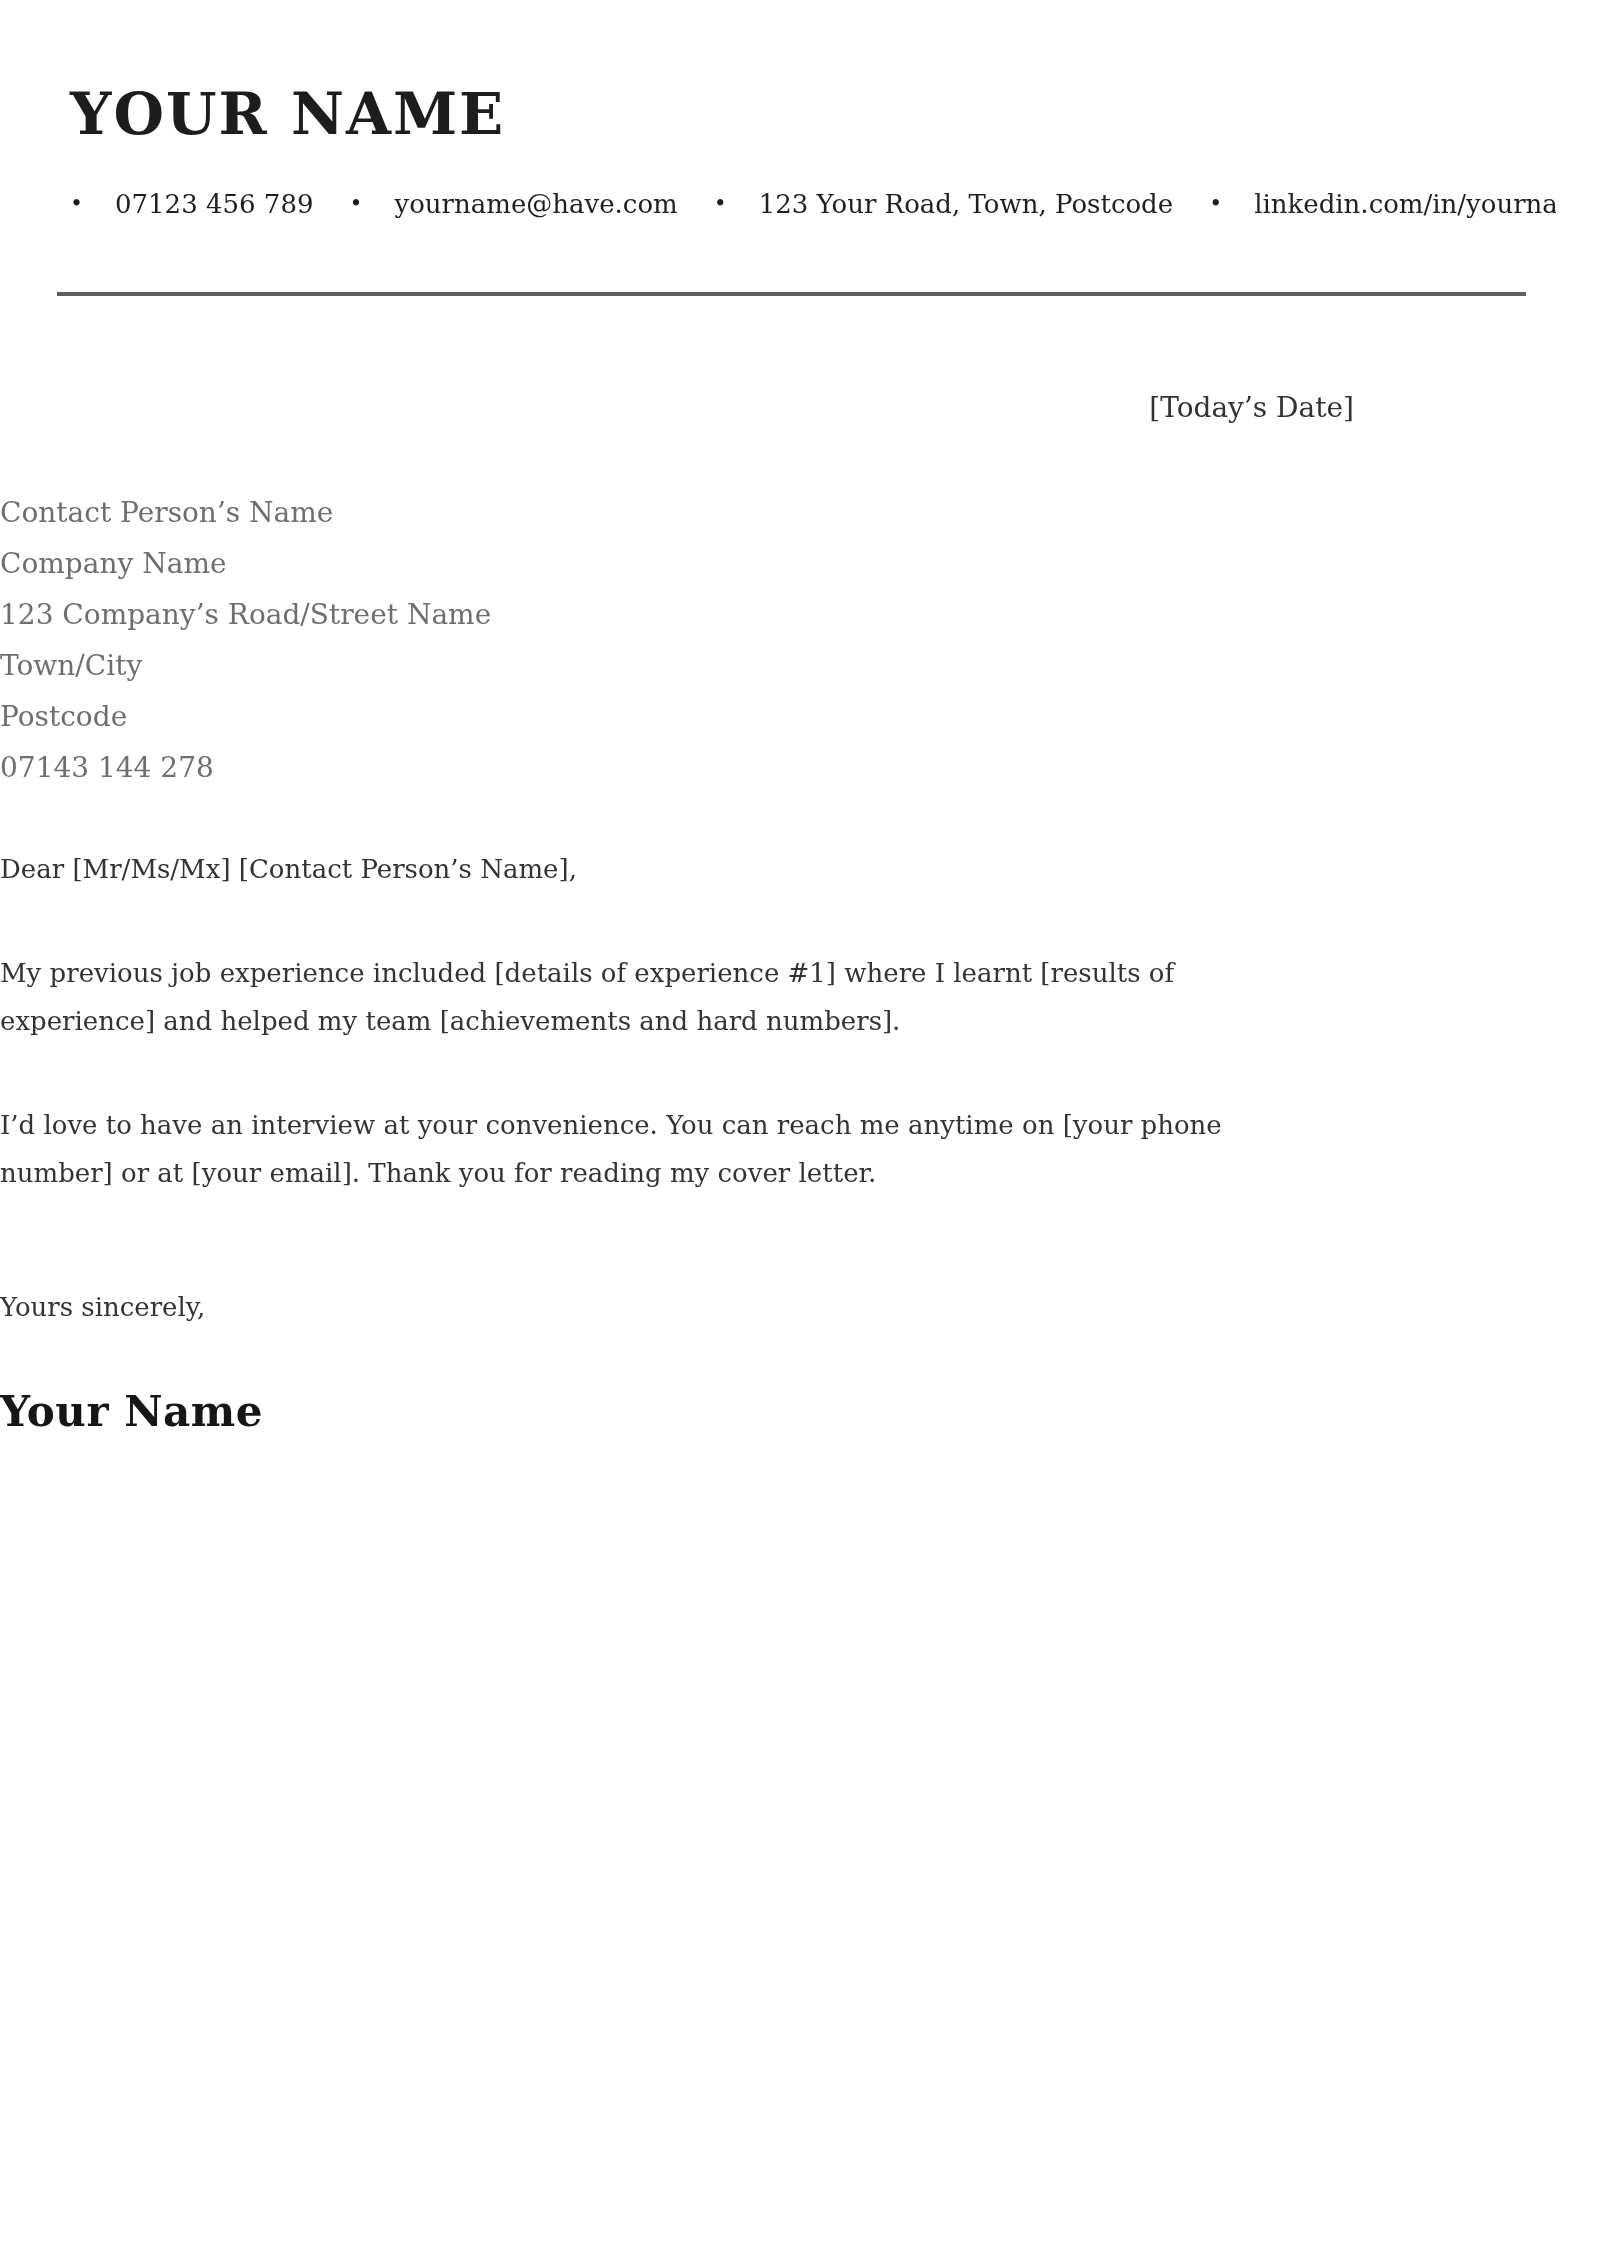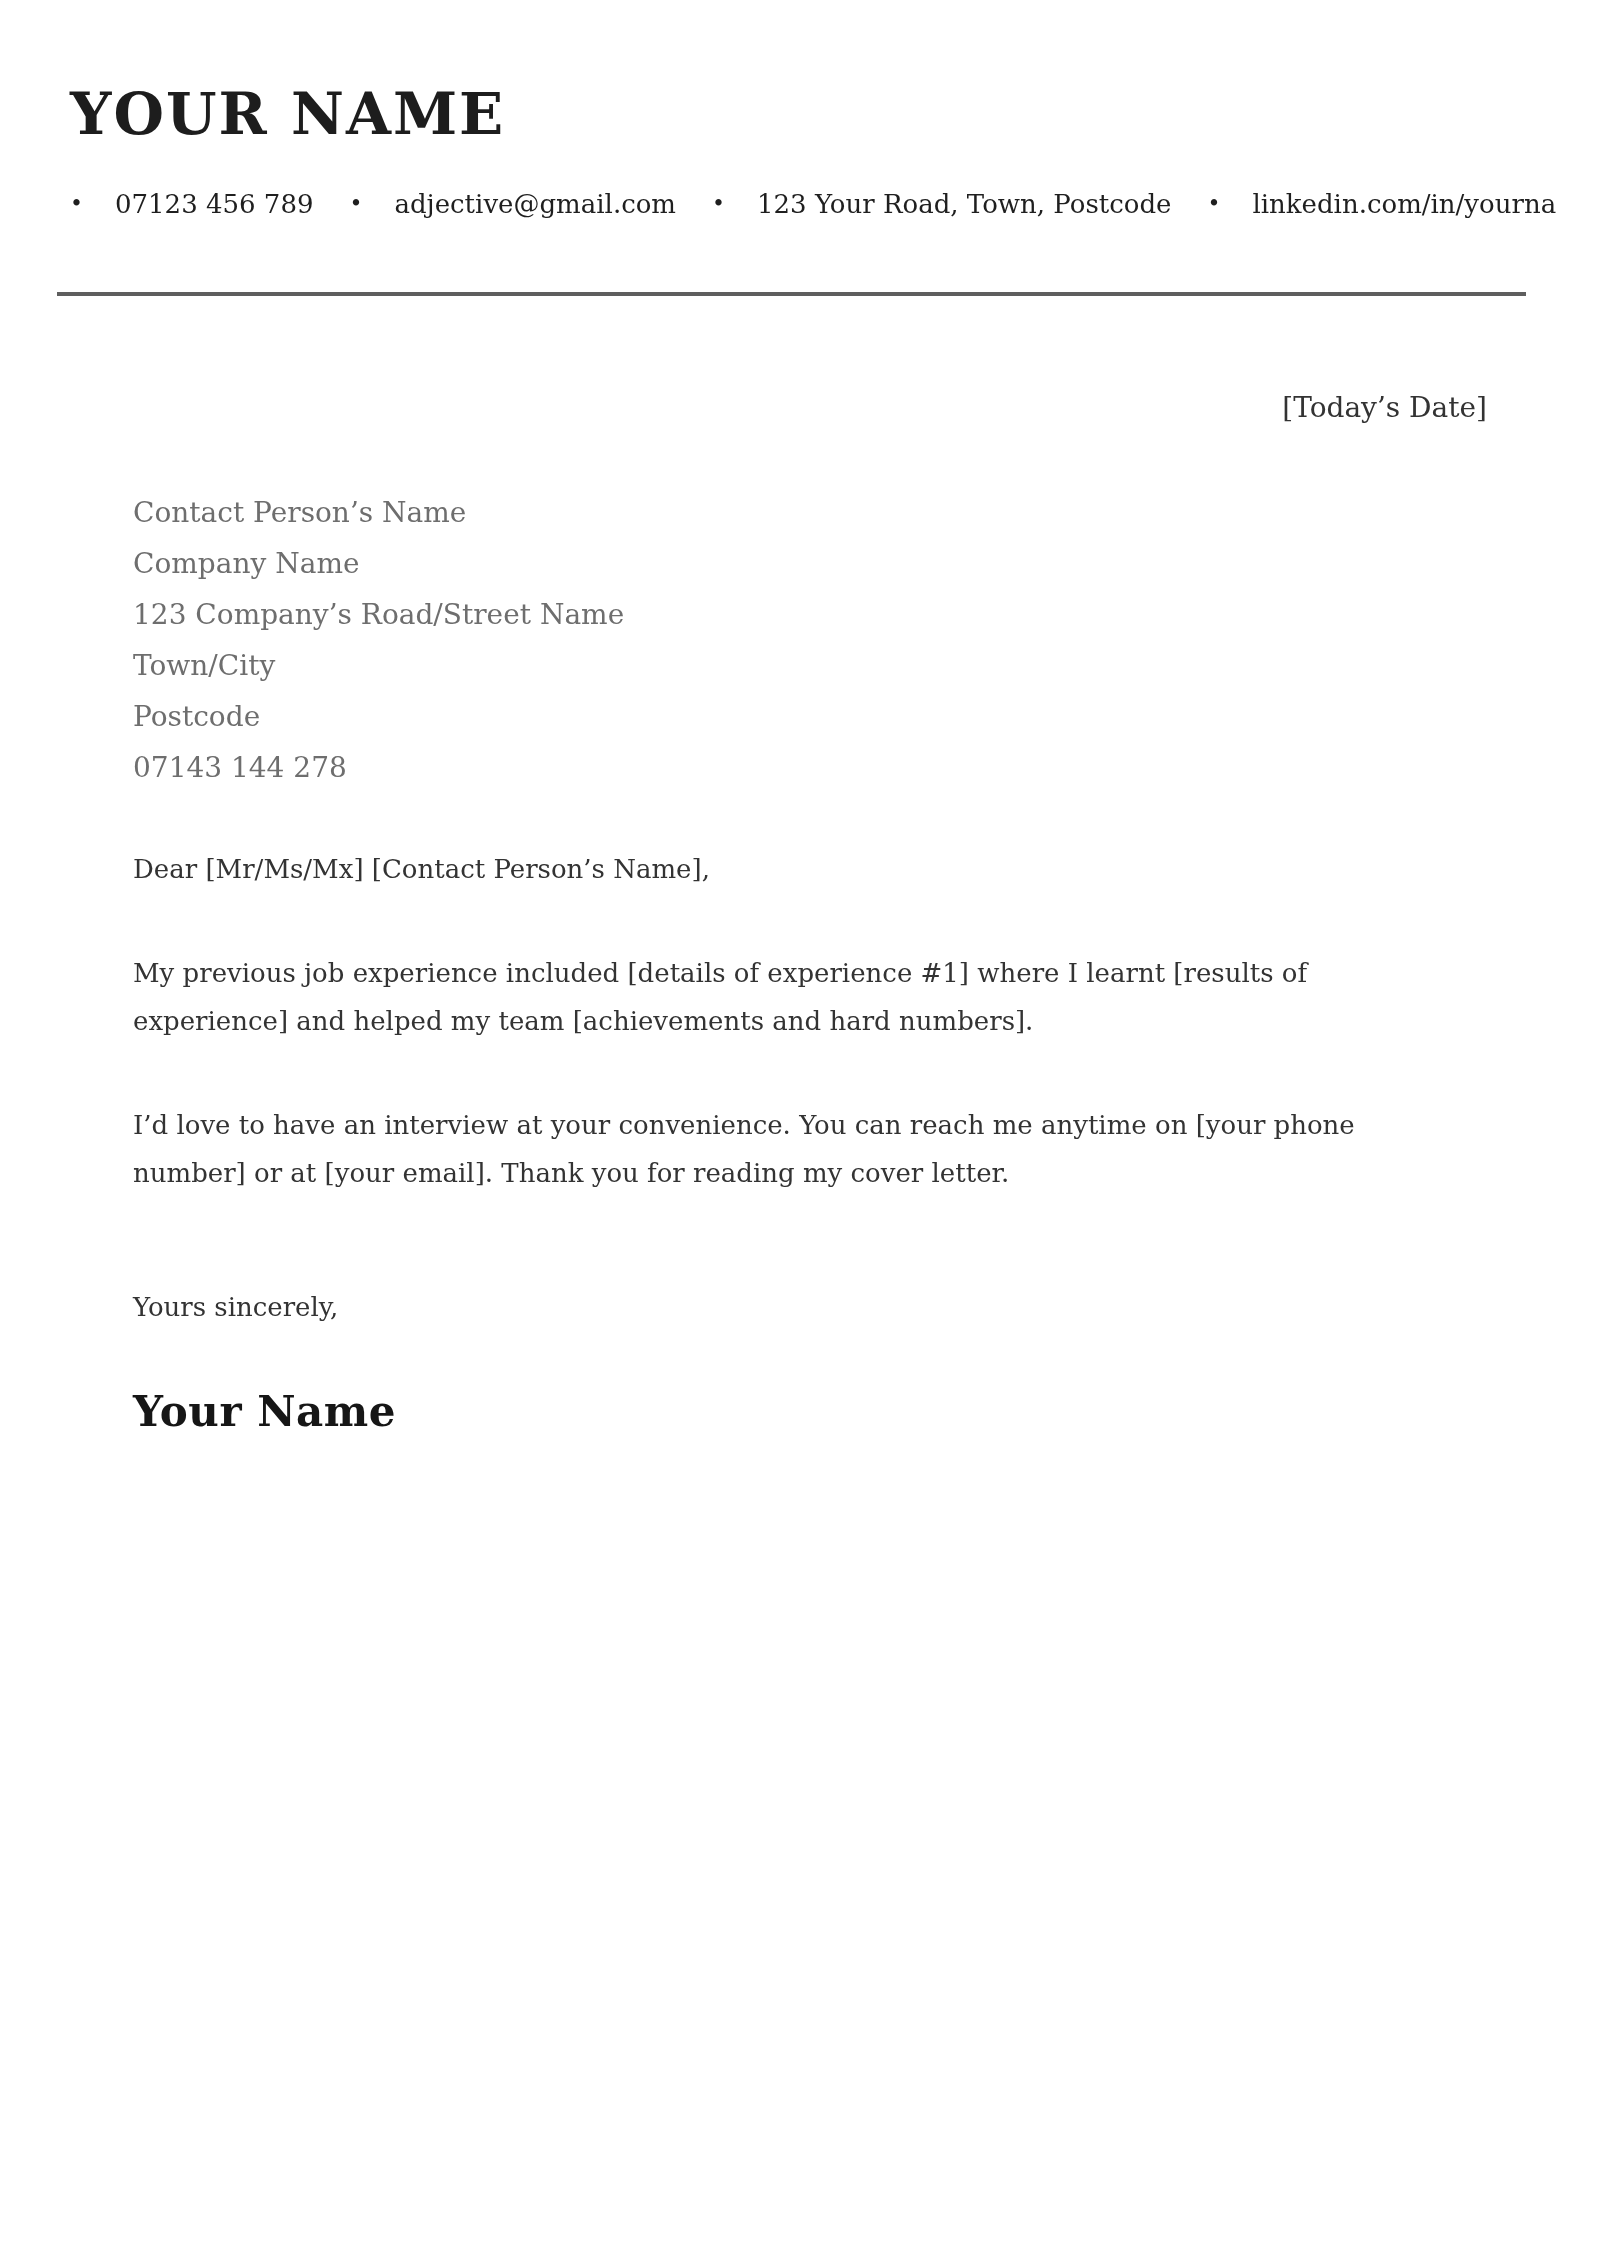--- a/index.html
+++ b/index.html
@@ -43,21 +43,20 @@
     margin-right: 36px;
   }
   .header-divider {
     height: 4px;
     background: #5e5e5e;
     border: none;
     margin: 72px 30px 0 57px;
   }
   
   .letter {
-    margin-left: 133px;
     width: 1354px;
   }
   .date-line {
     margin-top: 93px;
     text-align: right;
     font-size: 28px;
     line-height: 1.35;
     color: #333333;
   }
   .recipient-block {
@@ -98,21 +97,21 @@
 <body>
 
 <div class="page">
 
   <h1 class="name-heading">YOUR NAME</h1>
 
   <div class="contact-row">
     <span class="bullet">•</span>
     <span class="contact-item">07123 456 789</span>
     <span class="bullet">•</span>
-    <span class="contact-item">adjective@gmail.com</span>
+    <span class="contact-item">yourname@have.com</span>
     <span class="bullet">•</span>
     <span class="contact-item">123 Your Road, Town, Postcode</span>
     <span class="bullet">•</span>
     <span class="contact-item">linkedin.com/in/yourname</span>
   </div>
 
   <hr class="header-divider">
 
   <div class="letter">
 

